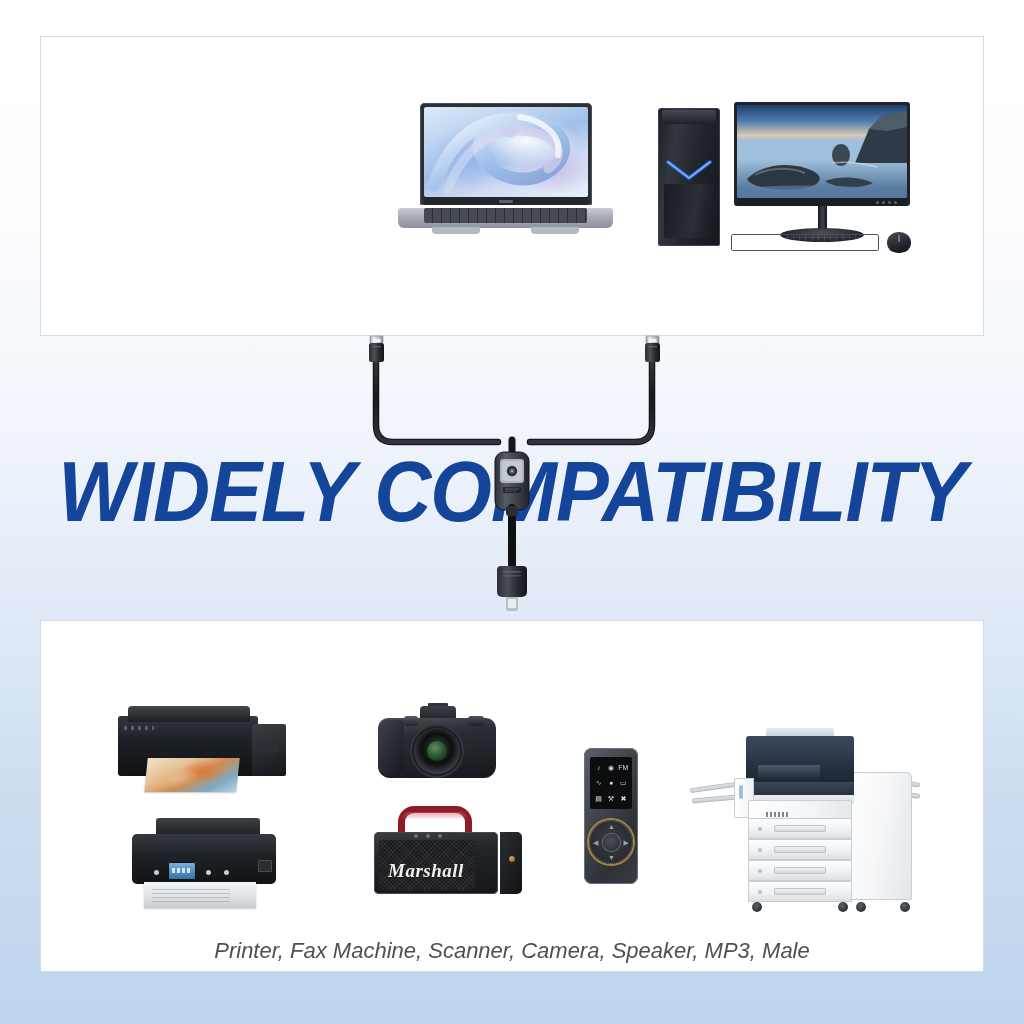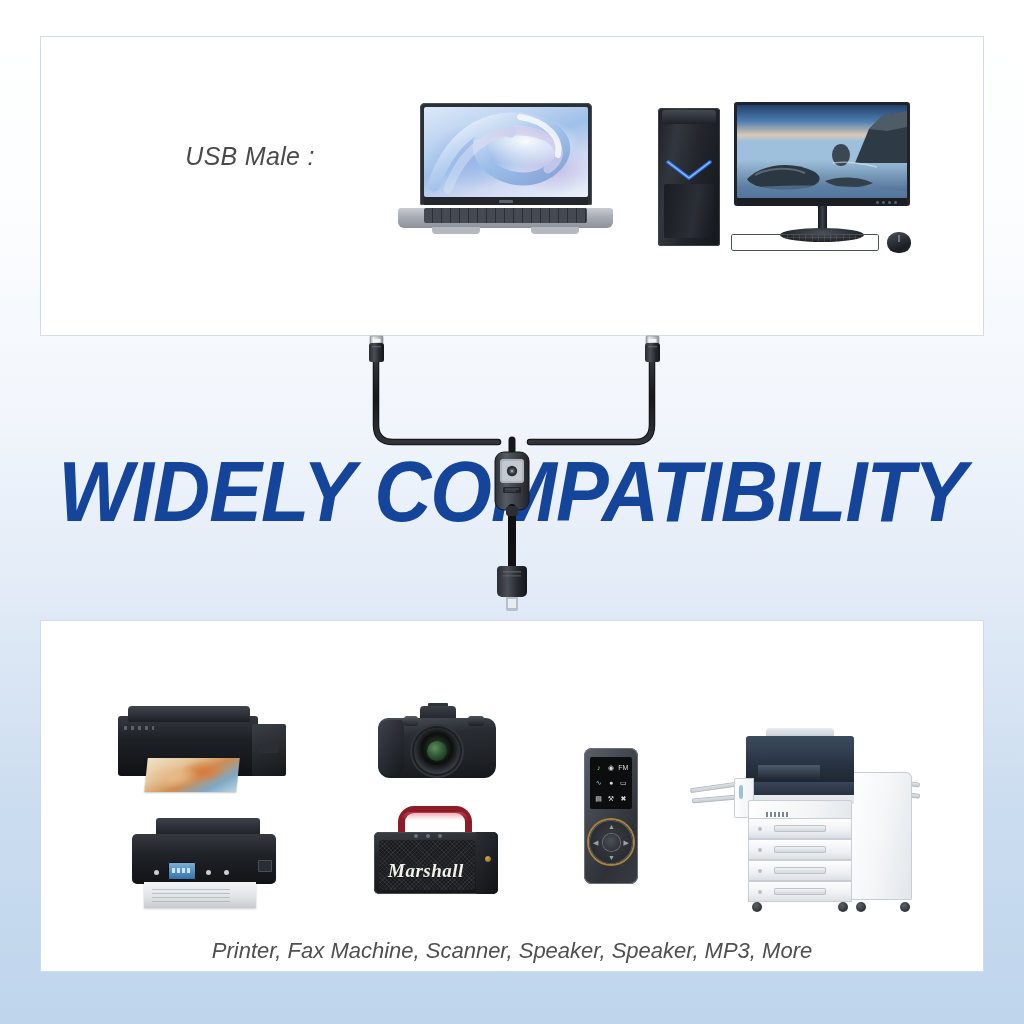--- a/index.html
+++ b/index.html
@@ -217,21 +217,21 @@
     box-shadow:0 0 0 2px #1b1e22,0 0 0 4px #32363c;
   }
   .cm-lens:after{content:"";position:absolute;left:50%;top:50%;width:20px;height:20px;margin:-10px 0 0 -10px;
     border-radius:50%;background:radial-gradient(circle at 40% 35%,#5f8f5d 0%,#2f5a34 45%,#10200f 100%);}
   .cm-dial{position:absolute;left:26px;top:10px;width:14px;height:10px;border-radius:3px;
     background:linear-gradient(180deg,#565c64,#22252a);}
   .cm-dial2{position:absolute;right:12px;top:10px;width:16px;height:10px;border-radius:3px;
     background:linear-gradient(180deg,#4c525a,#1e2126);}
 
   
-  #speaker{left:374px;top:806px;width:124px;height:88px;}
+  #speaker{left:374px;top:806px;width:148px;height:88px;}
   .sp-handle{
     position:absolute;left:24px;top:0;width:74px;height:30px;border-radius:16px 16px 0 0;
     border:7px solid #8e1b28;border-bottom:none;box-sizing:border-box;
     background:transparent;
   }
   .sp-handle:after{content:"";position:absolute;left:-3px;right:-3px;top:-1px;height:8px;border-radius:14px 14px 0 0;
     background:linear-gradient(180deg,rgba(214,90,105,.55),rgba(0,0,0,0));}
   .sp-body{
     position:absolute;left:0;top:26px;width:124px;height:62px;border-radius:5px;
     background:linear-gradient(175deg,#3a3d42 0%,#232629 35%,#141619 100%);
@@ -331,21 +331,20 @@
     background:radial-gradient(circle at 40% 35%,#5a6067,#1c1f23);}
 </style>
 </head>
 <body>
 
 <div class="stage">
 
   <div class="panel" id="panel-top"></div>
 
   <div class="usb-label">
-    <div>USB Male :</div>
   </div>
 
   <div class="dev" id="laptop">
     <div class="lt-lid">
       <div class="lt-screen">
         <svg class="lt-swirl" viewBox="0 0 164 90" preserveAspectRatio="none">
           <defs>
             <linearGradient id="sw1" x1="0" y1="0" x2="1" y2="1">
               <stop offset="0%" stop-color="#ffffff" stop-opacity=".95"></stop>
               <stop offset="55%" stop-color="#9fc0ea" stop-opacity=".9"></stop>
@@ -601,15 +600,15 @@
     <div class="cp-drawer" style="top:92px"></div>
     <div class="cp-drawer" style="top:113px"></div>
     <div class="cp-drawer" style="top:134px"></div>
     <div class="cp-drawer" style="top:155px"></div>
     <div class="cp-caster" style="left:62px"></div>
     <div class="cp-caster" style="left:148px"></div>
     <div class="cp-caster" style="left:166px"></div>
     <div class="cp-caster" style="left:210px"></div>
   </div>
 
-  <div class="caption">Printer, Fax Machine, Scanner, Speaker, Speaker, MP3, More</div>
+  <div class="caption">Printer, Fax Machine, Scanner, Camera, Speaker, MP3, Male</div>
 
 </div>
 
 </body></html>

